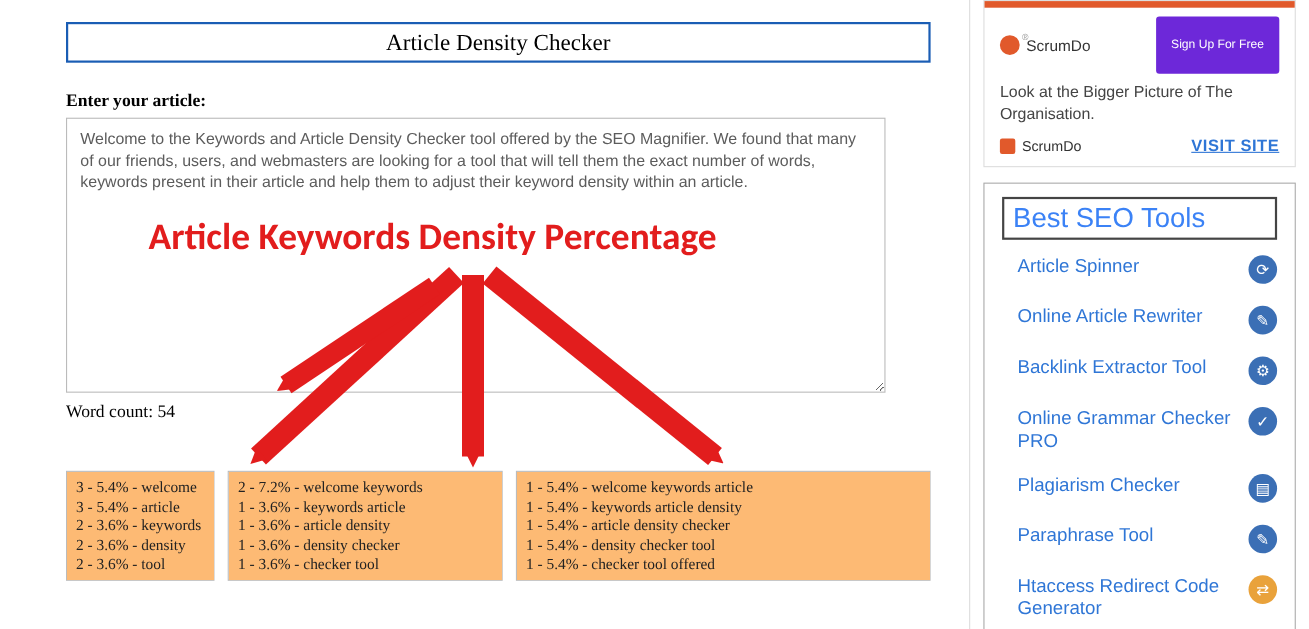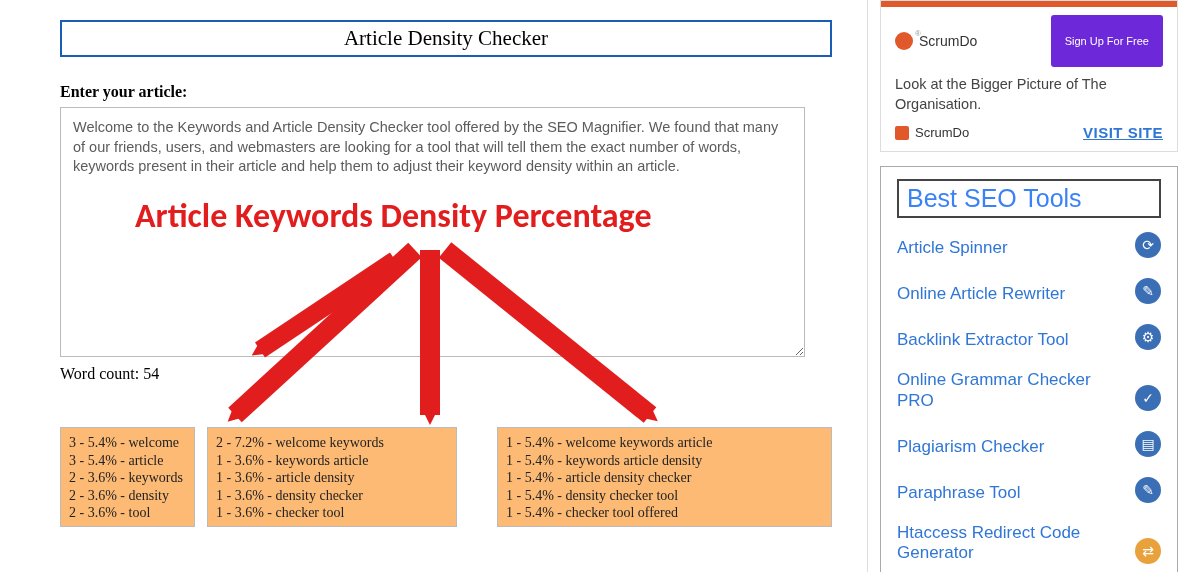--- a/index.html
+++ b/index.html
@@ -7,41 +7,41 @@
 .container { display: flex; width: 1190px; height: 572px; overflow: hidden; }
 .main { flex: 1; padding: 20px 35px 20px 60px; background: #fff; border-right: 1px solid #ddd; position: relative; }
 .title-box { border: 2px solid #1a5db4; padding: 4px 0; text-align: center; margin-bottom: 26px; }
 .title-box h1 { font-family: "Times New Roman", serif; font-size: 21px; font-weight: normal; color: #000; }
 .label { font-weight: bold; font-size: 16px; color: #000; margin-bottom: 6px; font-family: "Times New Roman", serif; }
 .textarea { width: 745px; height: 250px; border: 1px solid #bbb; padding: 10px 12px; font-family: Arial, sans-serif; font-size: 14.5px; color: #5c5c5c; line-height: 1.35; resize: both; outline: none; position: relative; background: #fff; }
 .wordcount { font-family: "Times New Roman", serif; font-size: 16px; color: #000; margin-top: 4px; }
 .results-row { display: flex; gap: 12px; margin-top: 44px; }
 .result-box { border: 1px solid #bbb; padding: 6px 8px; font-family: "Times New Roman", serif; font-size: 14px; color: #222; overflow-y: scroll; height: 100px; line-height: 1.25; width: 135px; background: #fdba74; }
 .result-box.mid { width: 250px; }
-.result-box.wide { width: 335px; margin-left: 28px; }
+.result-box.wide { width: 377px; }
 
 .overlay { position: absolute; left: 135px; top: 195px; font-family: Calibri, Arial, sans-serif; font-size: 34px; font-weight: 600; color: #e21d1d; pointer-events: none; z-index: 5; }
 
 .sidebar { width: 338px; background: #fff; font-family: Arial, sans-serif; padding-top: 0; overflow: hidden; }
 .ad-box { border: 1px solid #ddd; margin: 0 12px 14px 12px; padding: 0 14px 10px 14px; position: relative; }
 .ad-top-bar { height: 6px; background: #e1592b; margin: 0 -14px 8px -14px; }
 .ad-logo-row { display: flex; align-items: center; justify-content: space-between; margin-bottom: 8px; }
 .ad-logo { font-size: 14px; color: #333; display: flex; align-items: center; gap: 6px; }
 .ad-logo-icon { width: 18px; height: 18px; background: #e1592b; border-radius: 50%; position: relative; }
 .ad-logo-icon::before { content: '®'; position: absolute; right: -8px; top: -3px; font-size: 8px; color: #999; }
 .signup-btn { background: #6d28d9; color: #fff; border: 0; font-size: 11px; padding: 20px 14px; border-radius: 3px; cursor: pointer; }
 .ad-text { font-size: 14.5px; color: #444; line-height: 1.35; margin-bottom: 10px; }
 .ad-footer { display: flex; justify-content: space-between; align-items: center; font-size: 13px; }
 .ad-brand { color: #333; display: flex; align-items: center; gap: 6px; }
 .ad-brand .mini-icon { width: 14px; height: 14px; background: #e1592b; border-radius: 2px; display: inline-block; }
 .visit { color: #2f76d6; font-size: 15px; font-weight: 600; letter-spacing: .5px; }
 
 .tools-box { border: 1px solid #aaa; margin: 0 12px; padding: 12px 16px 16px 16px; }
 .tools-header { border: 2px solid #444; padding: 3px 8px; font-family: Arial, sans-serif; font-size: 25px; color: #3b82f6; margin-bottom: 14px; font-weight: 400; }
-.tool-row { display: flex; justify-content: space-between; align-items: flex-end; margin-bottom: 20px; }
+.tool-row { display: flex; justify-content: space-between; align-items: flex-start; margin-bottom: 20px; margin-left: 14px; }
 .tool-link { color: #2f76d6; font-family: Arial, sans-serif; font-size: 17px; text-decoration: none; line-height: 1.2; max-width: 235px; }
 .tool-icon { width: 26px; height: 26px; border-radius: 50%; background: #3b6fb5; display: flex; align-items: center; justify-content: center; color: #fff; font-size: 14px; flex-shrink: 0; }
 .tool-icon.orange { background: #e9a23b; }
 
 svg.arrows { position: absolute; left: 0; top: 0; pointer-events: none; z-index: 4; }
 </style>
 </head>
 <body>
 
 <div class="container">

